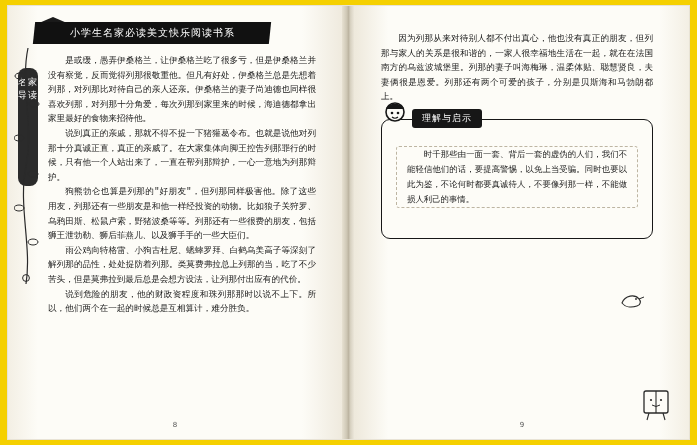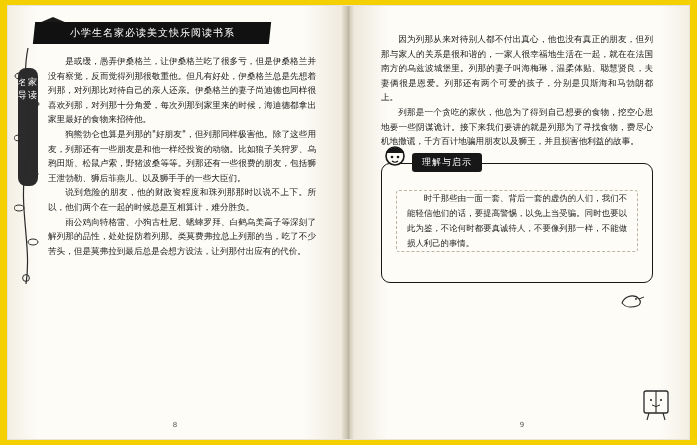--- a/index.html
+++ b/index.html
@@ -113,20 +113,21 @@
   .col {
     font-family: "DejaVu Sans", sans-serif;
     font-size: 8.6px;
     line-height: 14.6px;
     color: #1a1a1a;
     text-align: justify;
   }
   .col p {
     margin: 0 0 0 0;
     text-indent: 2em;
+    font-family: Liberation Mono, monospace;
   }
   .leaf-left .col { margin-top: 22px; width: 268px; margin-left: 6px; }
   .leaf-right .col { width: 272px; }
 
   
   .callout {
     position: relative;
     margin-top: 14px;
     width: 272px;
     border: 1.6px solid #171717;
@@ -221,35 +222,35 @@
         <ellipse cx="20" cy="58" rx="5" ry="3" fill="none" stroke="#2a2a2a" stroke-width="1"></ellipse>
         <ellipse cx="5" cy="92" rx="5" ry="3" fill="none" stroke="#2a2a2a" stroke-width="1"></ellipse>
         <ellipse cx="19" cy="128" rx="5" ry="3" fill="none" stroke="#2a2a2a" stroke-width="1"></ellipse>
         <ellipse cx="5" cy="162" rx="5" ry="3" fill="none" stroke="#2a2a2a" stroke-width="1"></ellipse>
         <ellipse cx="19" cy="196" rx="5" ry="3" fill="none" stroke="#2a2a2a" stroke-width="1"></ellipse>
         <circle cx="12" cy="232" r="3.4" fill="none" stroke="#2a2a2a" stroke-width="1"></circle>
       </svg>
 
       <div class="col">
         <p>是或缓，愚弄伊桑格兰，让伊桑格兰吃了很多亏，但是伊桑格兰并没有察觉，反而觉得列那很敬重他。但凡有好处，伊桑格兰总是先想着列那，对列那比对待自己的亲人还亲。伊桑格兰的妻子尚迪德也同样很喜欢列那，对列那十分角爱，每次列那到家里来的时候，海迪德都拿出家里最好的食物来招待他。</p>
+        <p>说到真正的亲戚，那就不得不提一下猪獾葛令布。也就是说他对列那十分真诚正直，真正的亲威了。在大家集体向脚王控告列那罪行的时候，只有他一个人站出来了，一直在帮列那辩护，一心一意地为列那辩护。</p>
         <p>狗熊勃仑也算是列那的"好朋友"，但列那同样极害他。除了这些用友，列那还有一些朋友是和他一样经投资的动物。比如狼子关狩罗、乌鸦田斯、松鼠卢索，野猪波桑等等。列那还有一些很费的朋友，包括狮王泄勃勒、狮后菲燕儿、以及狮手手的一些大臣们。</p>
+        <p>雨公鸡向特格雷、小狗古杜尼、蟋蟀罗拜、白鹤乌美高子等深刻了解列那的品性，处处提防着列那。类莫费弗拉总上列那的当，吃了不少苦头，但是莫弗拉到最后总是会想方设法，让列那付出应有的代价。</p>
         <p>说到危险的朋友，他的财政资程度和珠列那那时以说不上下。所以，他们两个在一起的时候总是互相算计，难分胜负。</p>
-        <p>雨公鸡向特格雷、小狗古杜尼、蟋蟀罗拜、白鹤乌美高子等深刻了解列那的品性，处处提防着列那。类莫费弗拉总上列那的当，吃了不少苦头，但是莫弗拉到最后总是会想方设法，让列那付出应有的代价。</p>
       </div>
 
       <div class="folio folio-left">8</div>
     </div>
 
     <div class="gutter"></div>
 
     <div class="leaf leaf-right">
 
       <div class="col">
         <p>因为列那从来对待别人都不付出真心，他也没有真正的朋友，但列那与家人的关系是很和谐的，一家人很幸福地生活在一起，就在在法国南方的乌兹波城堡里。列那的妻子叫海梅琳，温柔体贴、聪慧贤良，夫妻俩很是恩爱。列那还有两个可爱的孩子，分别是贝斯海和马勃朗都上。</p>
-        <p>列那是一个贪吃的家伙，他总为了得到自己想要的食物，挖空心思地要一些阴谋诡计。接下来我们要讲的就是列那为了寻找食物，费尽心机地撒谎，千方百计地骗用朋友以及狮王，并且损害他利益的故事。</p>
       </div>
 
       <div class="callout">
         <svg class="callout-head-icon" viewBox="0 0 30 30">
           <circle cx="15" cy="14" r="9" fill="#fdfcf7" stroke="#171717" stroke-width="1.6"></circle>
           <path d="M6 11 C8 4 22 4 24 11" fill="#171717"></path>
           <circle cx="12" cy="15" r="1.3" fill="#171717"></circle>
           <circle cx="18" cy="15" r="1.3" fill="#171717"></circle>
           <path d="M12 19 Q15 21.5 18 19" fill="none" stroke="#171717" stroke-width="1.2"></path>
         </svg>

